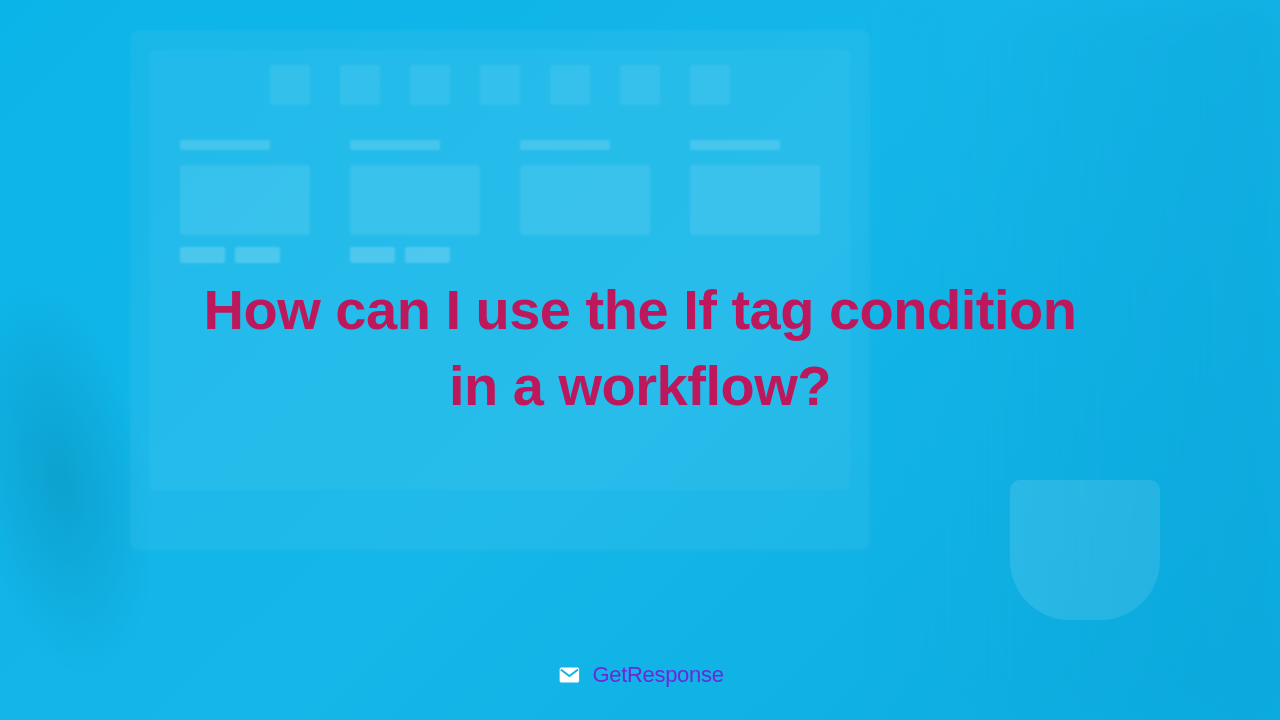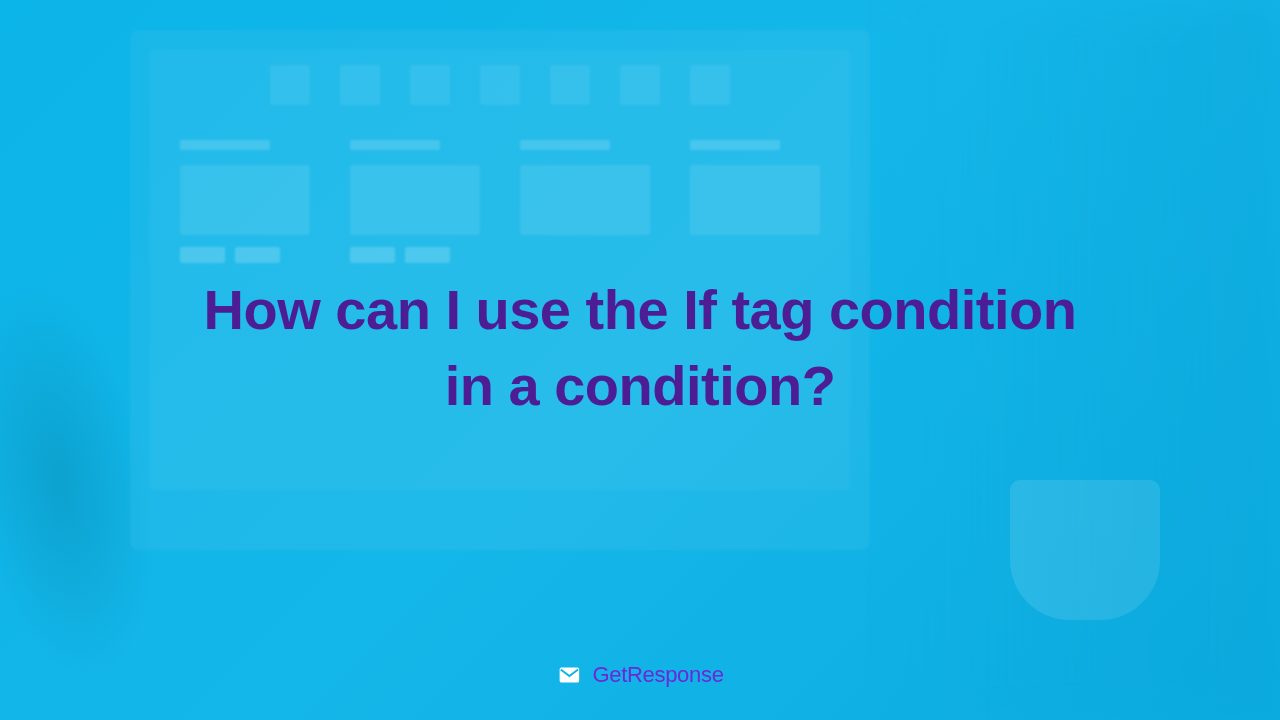--- a/index.html
+++ b/index.html
@@ -143,21 +143,21 @@
       background: rgba(12, 180, 232, 0.35);
     }
     
     .main-title {
       position: absolute;
       top: 50%;
       left: 50%;
       transform: translate(-50%, -58%);
       width: 90%;
       text-align: center;
-      color: #4c1d95;
+      color: #be185d;
       font-size: 56px;
       font-weight: 600;
       line-height: 1.35;
       letter-spacing: -0.5px;
     }
     
     .brand {
       position: absolute;
       bottom: 32px;
       left: 50%;
@@ -234,21 +234,21 @@
   </div>
 
   <div class="bg-mug"></div>
   <div class="bg-blur-right"></div>
 </div>
 
 <div class="overlay"></div>
 
 <h1 class="main-title">
   <span>How can I use the If tag condition</span><br>
-  <span>in a condition?</span>
+  <span>in a workflow?</span>
 </h1>
 
 <div class="brand">
   <span class="brand-icon">
     <svg viewBox="0 0 24 24" fill="none" stroke="white" stroke-width="2">
       <path d="M3 7 C3 5.5 4 5 5 5 L19 5 C20 5 21 5.5 21 7 L21 17 C21 18.5 20 19 19 19 L5 19 C4 19 3 18.5 3 17 Z" fill="white" stroke="none"></path>
       <path d="M4 7 L12 13 L20 7" stroke="#0cb4e8" stroke-width="1.8" fill="none"></path>
     </svg>
   </span>
   <span class="brand-text">GetResponse</span>

